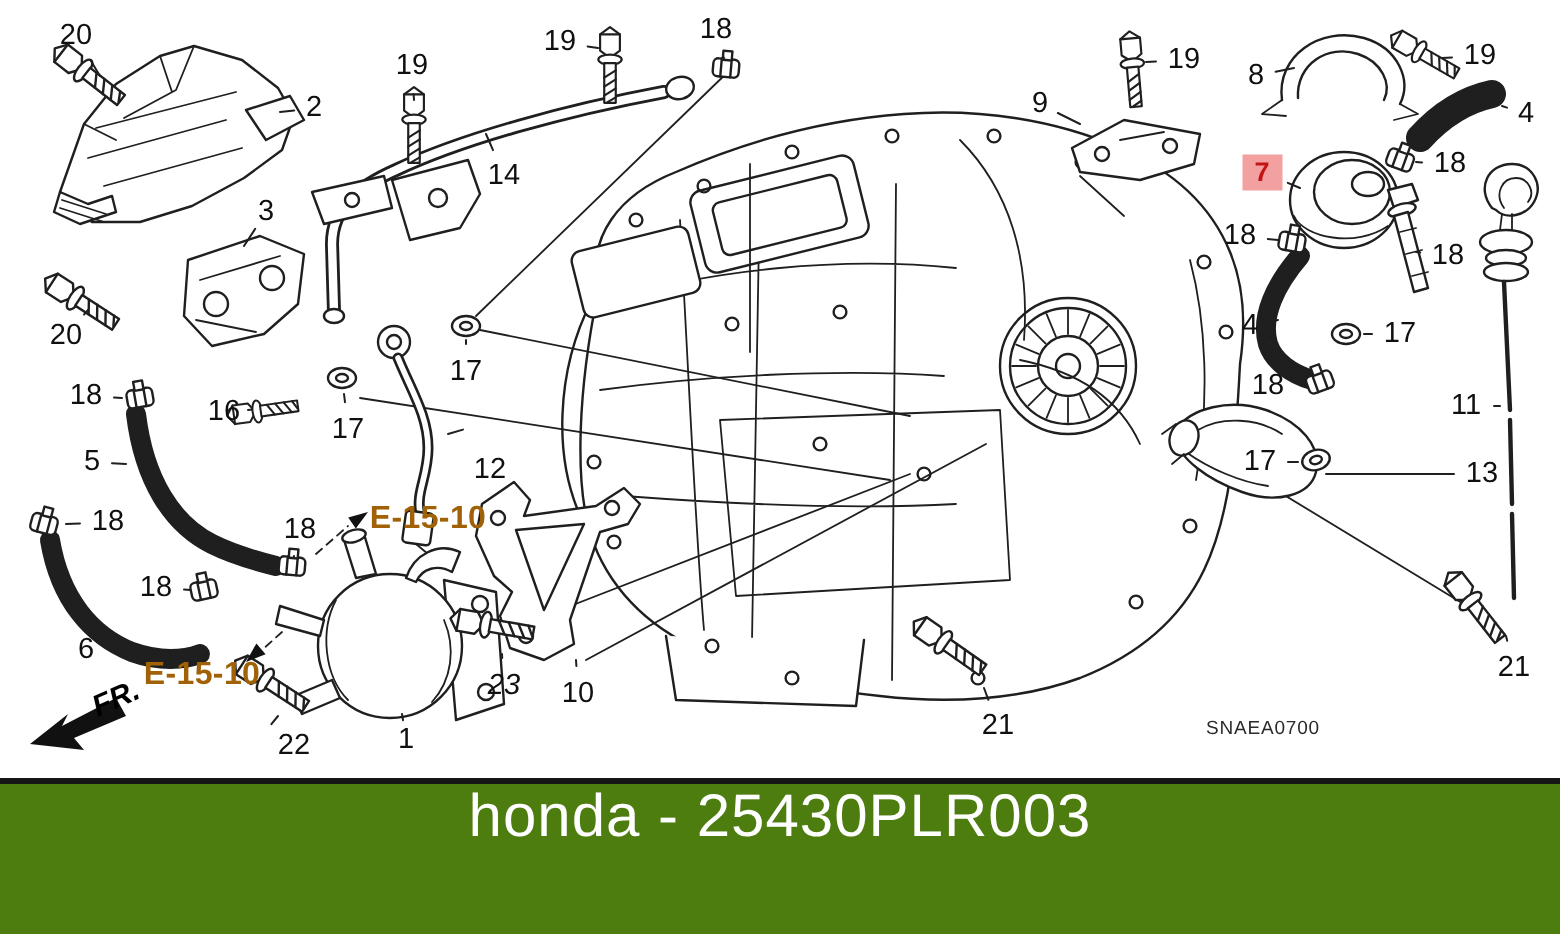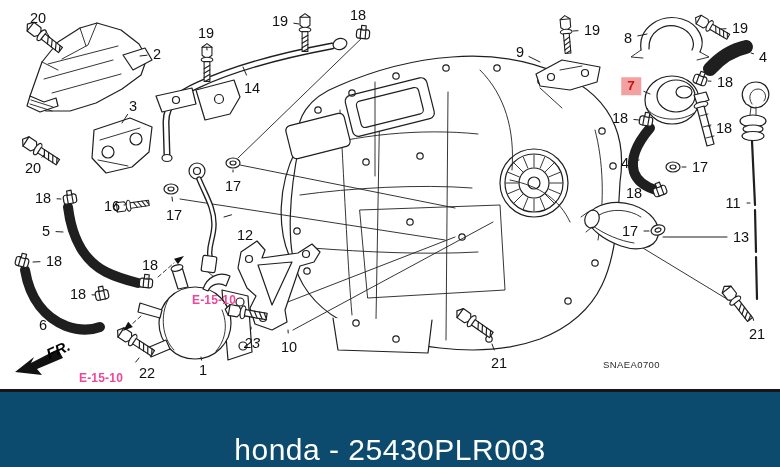--- a/index.html
+++ b/index.html
@@ -22,33 +22,33 @@
   .art .rod { stroke-width:2.2; }
   #leader-layer line { stroke:#1f1f1f; stroke-width:1; }
   #callout-layer { position:absolute; left:0; top:0; width:780px; height:389px; }
   .callout {
     position:absolute; transform:translate(-50%,-50%);
     font-size:14.5px; line-height:1; color:#101010; white-space:nowrap;
   }
   .callout.hl { padding:2px 6px; font-weight:700; font-size:13.5px; }
   .ref {
     position:absolute; transform:translate(-50%,-50%);
-    font-weight:700; font-size:12px; letter-spacing:0.2px; color:#ec4899; white-space:nowrap;margin-top:40px;
+    font-weight:700; font-size:16px; letter-spacing:0.2px; color:#a16207; white-space:nowrap;
   }
   .fr-label {
     position:absolute; left:46px; top:341px; transform:rotate(-24deg);
     font-weight:700; font-style:italic; font-size:15px; color:#000;
   }
   .diagram-code {
     position:absolute; left:603px; top:359px; font-size:9.5px; color:#2a2a2a; letter-spacing:0.4px;
   }
   .footer {
     position:absolute; left:0; bottom:0; width:780px; height:78px;
-    background:#0c4a6e; border-top:3px solid #161616; box-sizing:border-box;
-    display:flex; align-items:flex-end; justify-content:center; gap:44px;
+    background:#4d7c0f; border-top:3px solid #161616; box-sizing:border-box;
+    display:flex; align-items:flex-start; justify-content:center; gap:44px;
     color:#ffffff; font-size:30px; letter-spacing:0.5px;
   }
 </style>
 </head>
 <body>
 
 <div class="screen">
 
   <div class="diagram-area">
 

